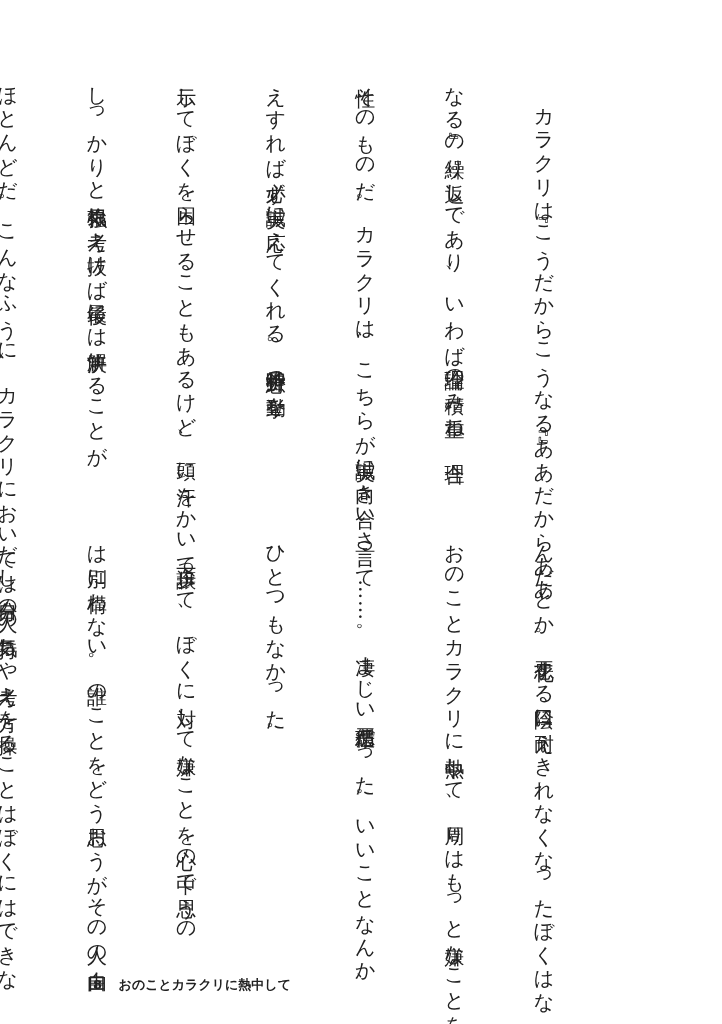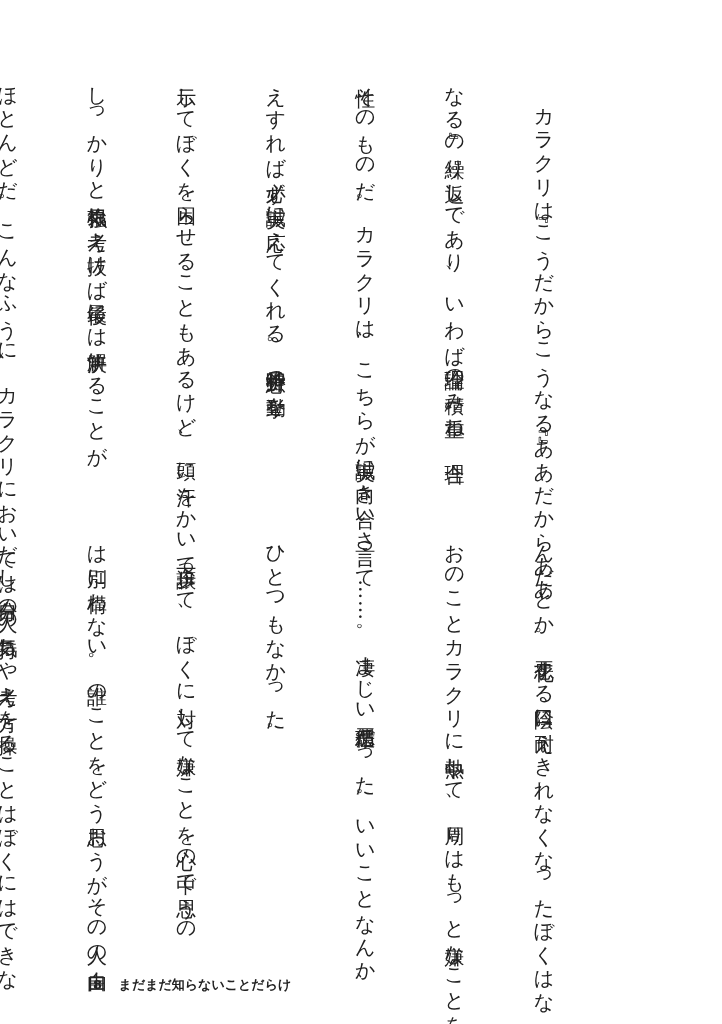--- a/index.html
+++ b/index.html
@@ -72,16 +72,16 @@
     
     
     
     
     
     
   </div>
 
   <div class="footer">
     <span class="page-number">8</span>
-    <span class="running-title">まだまだ知らないことだらけ</span>
+    <span class="running-title">おのことカラクリに熱中して</span>
   </div>
 
 </div>
 
 </body></html>

